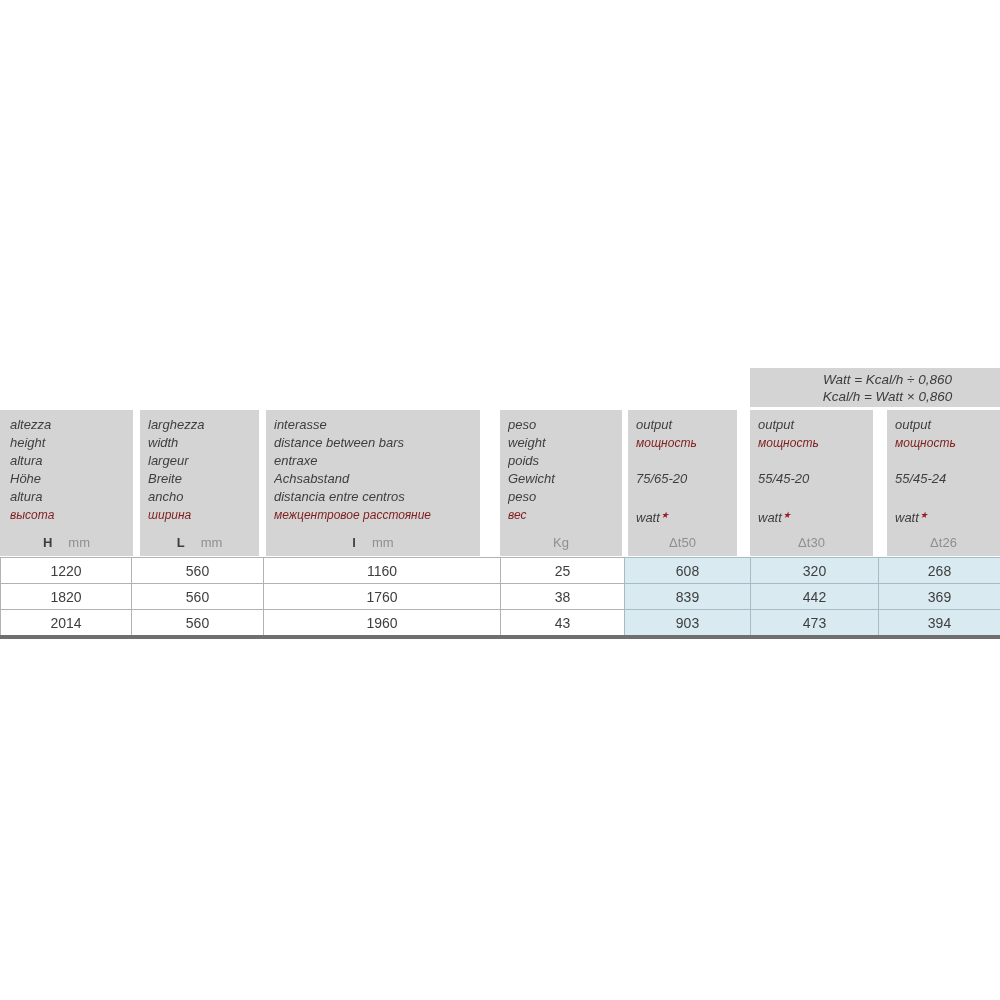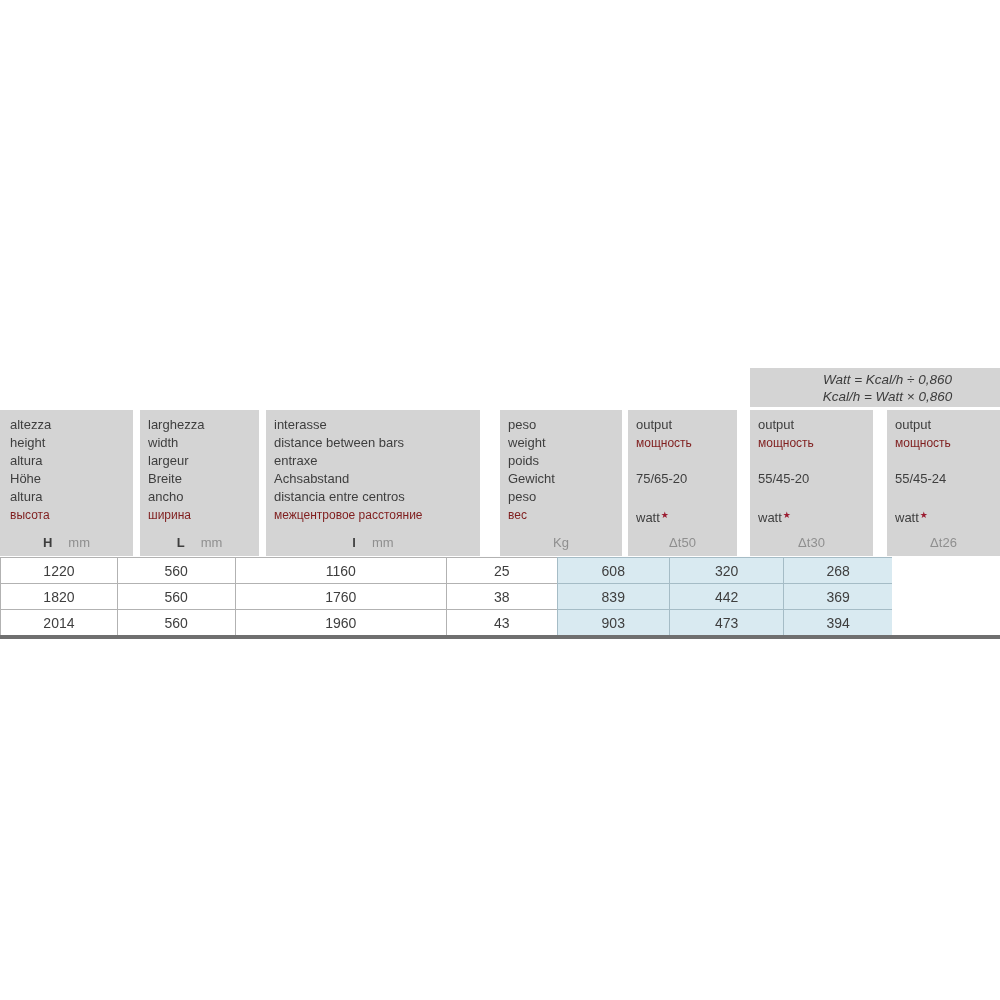--- a/index.html
+++ b/index.html
@@ -13,42 +13,42 @@
     background:#d4d4d4; display:flex; flex-direction:column;
     justify-content:center; align-items:center;
     font-style:italic; font-size:13.5px; line-height:17px; color:#3c3c3c;padding-left:25px;
   }
 
   
   .hblock {
     position:absolute; top:410px; height:146px; background:#d4d4d4;
     padding:6px 2px 0 8px; font-size:13px; line-height:18px; color:#3e3e3e;
   }
-  .hblock .lbl { white-space:nowrap; overflow:hidden; }
+  .hblock .lbl { white-space:nowrap; overflow:hidden;font-style:italic; }
   .hblock .lbl.ru { font-size:12px; color:#7f1d1d; }
   .hblock .blank { height:18px; }
   .hblock .unit {
     position:absolute; bottom:4px; left:0; right:0; text-align:center;
     font-size:13px; color:#8f8f8f;
   }
   .hblock .unit b { color:#3e3e3e; font-weight:bold; }
   .hblock .unit .u { margin-left:16px;text-align:right; }
   .star { color:#9b1b30; font-size:9px; vertical-align:4px; margin-left:1px; }
 
   #h1 { left:0;     width:133px; padding-left:10px; }
   #h2 { left:140px; width:119px; }
   #h3 { left:266px; width:214px; }
   #h4 { left:500px; width:122px; }
   #h5 { left:628px; width:109px; }
   #h6 { left:750px; width:123px; }
   #h7 { left:887px; width:113px; }
 
   
   .grid { position:absolute; left:0; top:557px; width:1000px; }
-  .row { display:flex; width:892px; height:26px; }
+  .row { display:flex; width:1000px; height:26px; }
   .cell {
     border-left:1px solid #b2b2b2; border-top:1px solid #b2b2b2;
     display:flex; align-items:center; justify-content:center;
     font-size:14px; color:#3e3e3e; background:#ffffff;
   }
   .row .cell:nth-child(1) { width:131px; }
   .row .cell:nth-child(2) { width:132px; }
   .row .cell:nth-child(3) { width:237px; }
   .row .cell:nth-child(4) { width:124px; }
   .row .cell:nth-child(5) { width:126px; }

